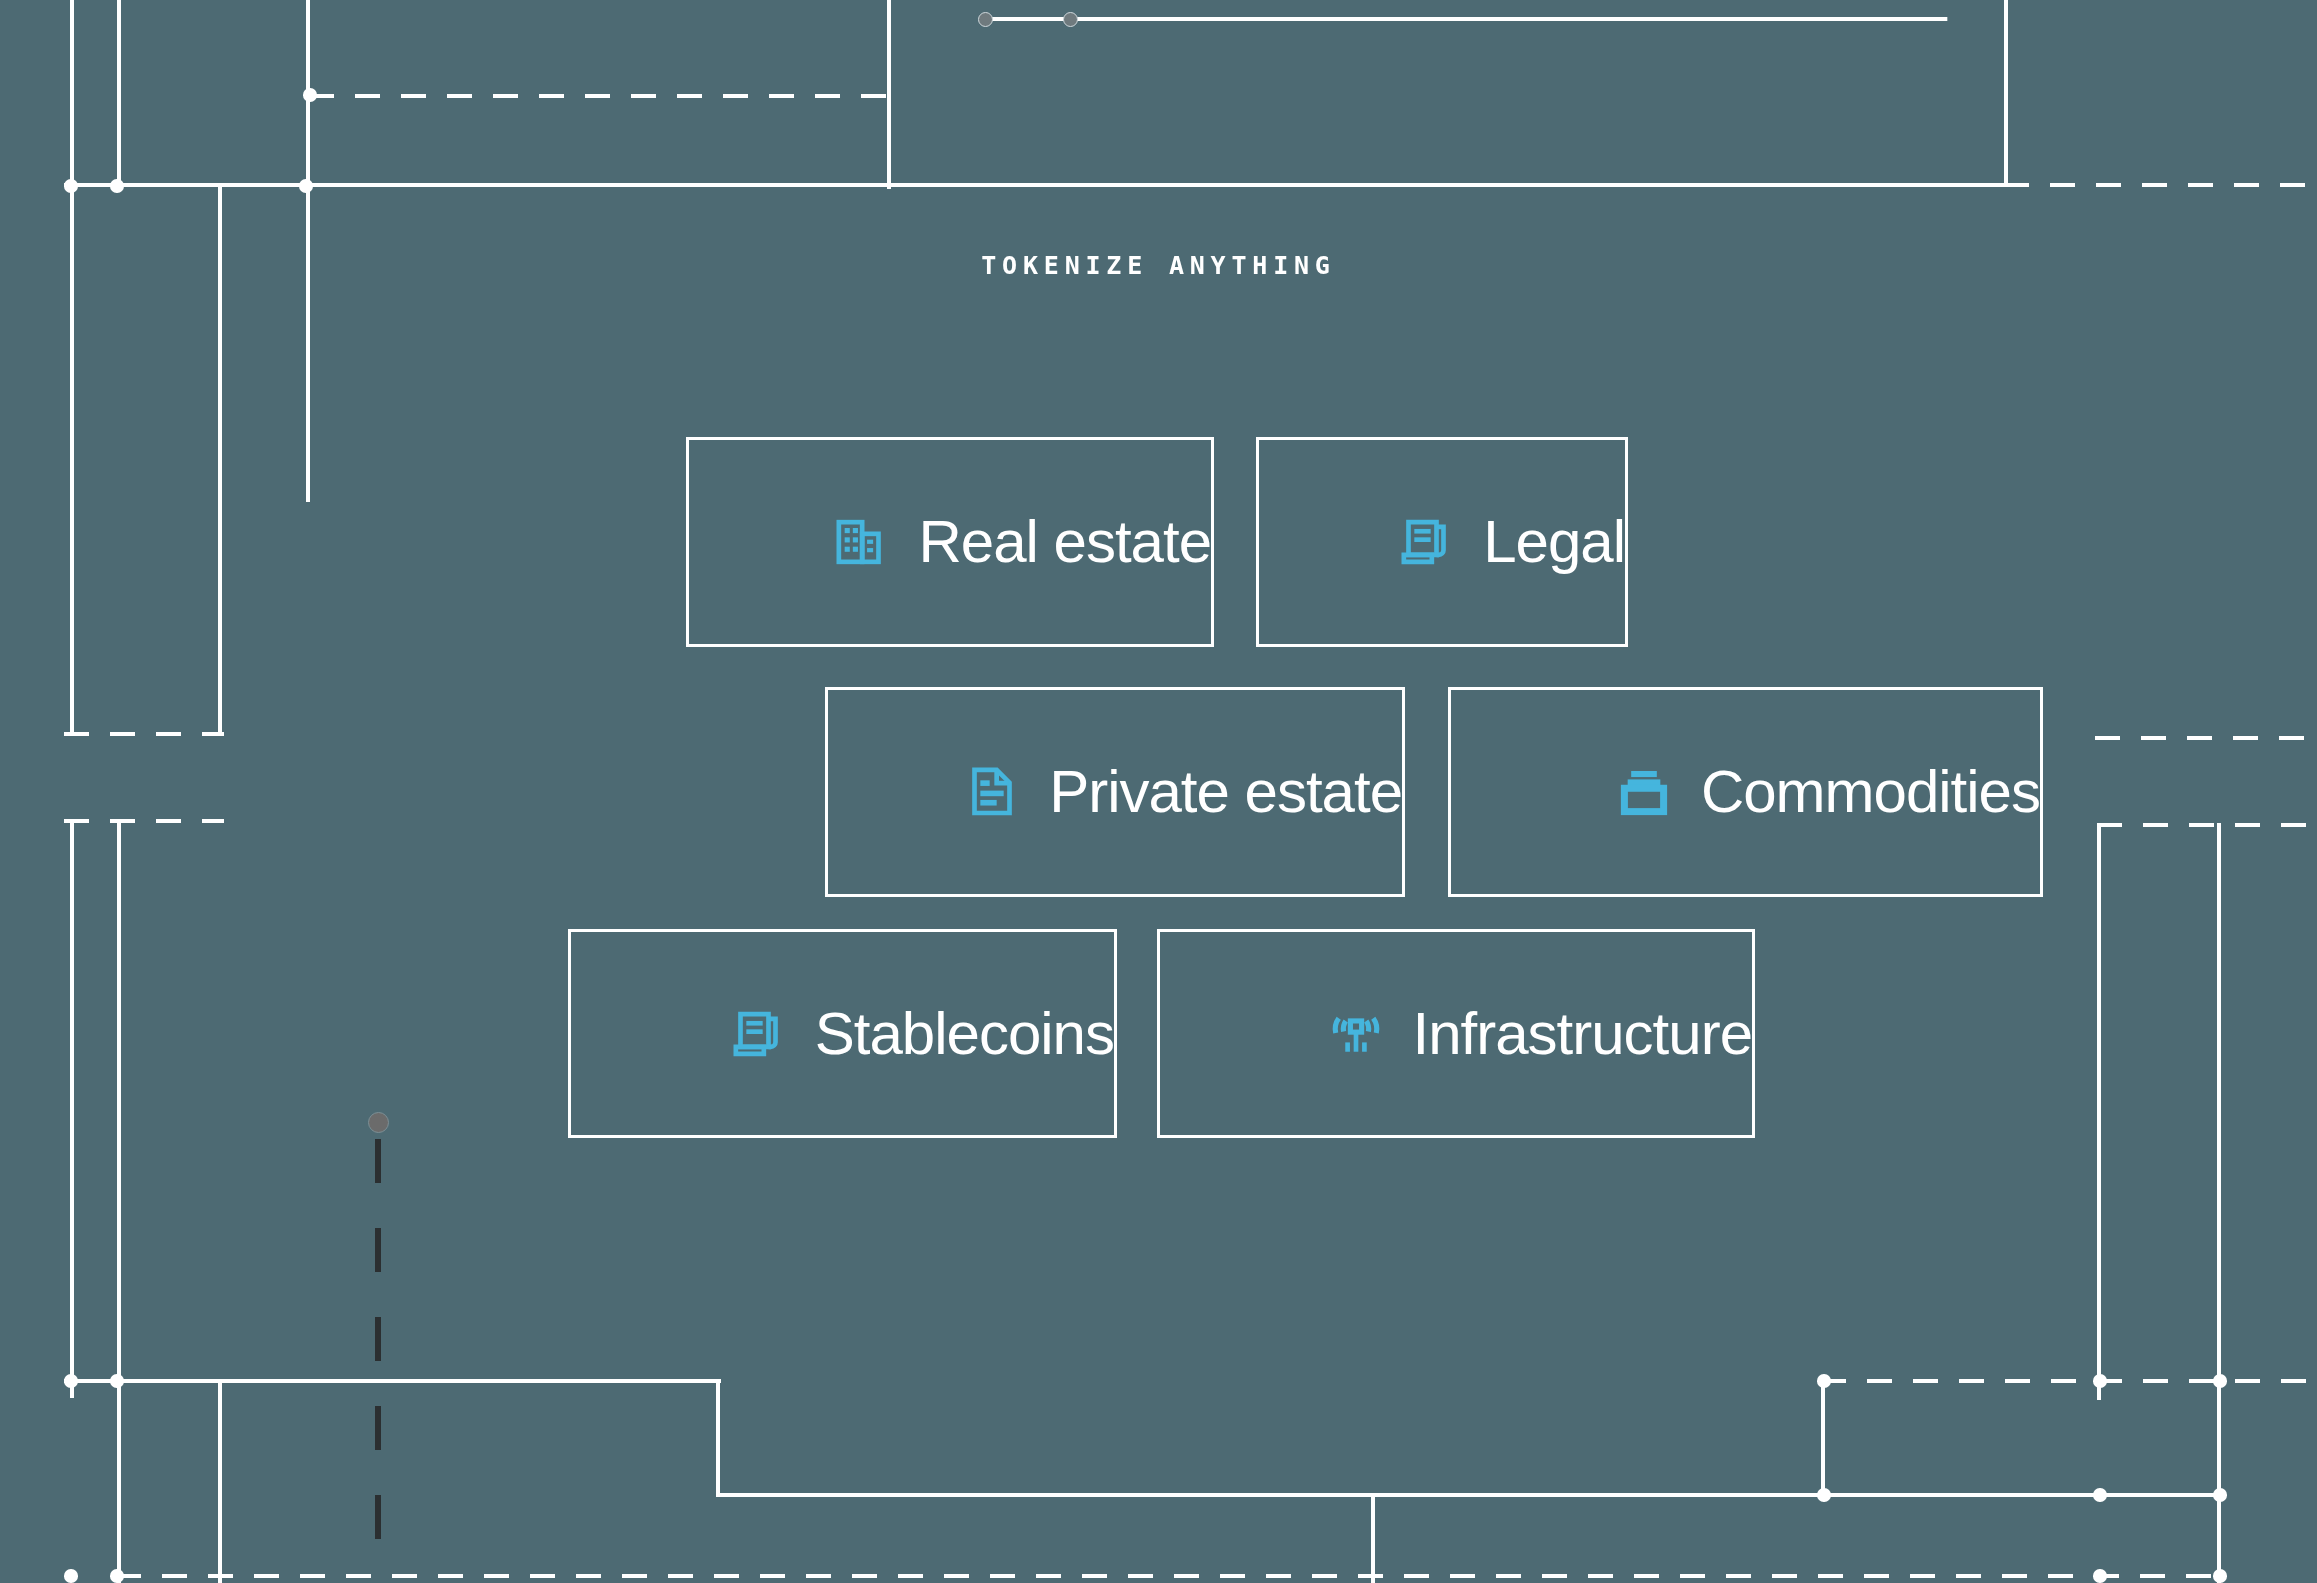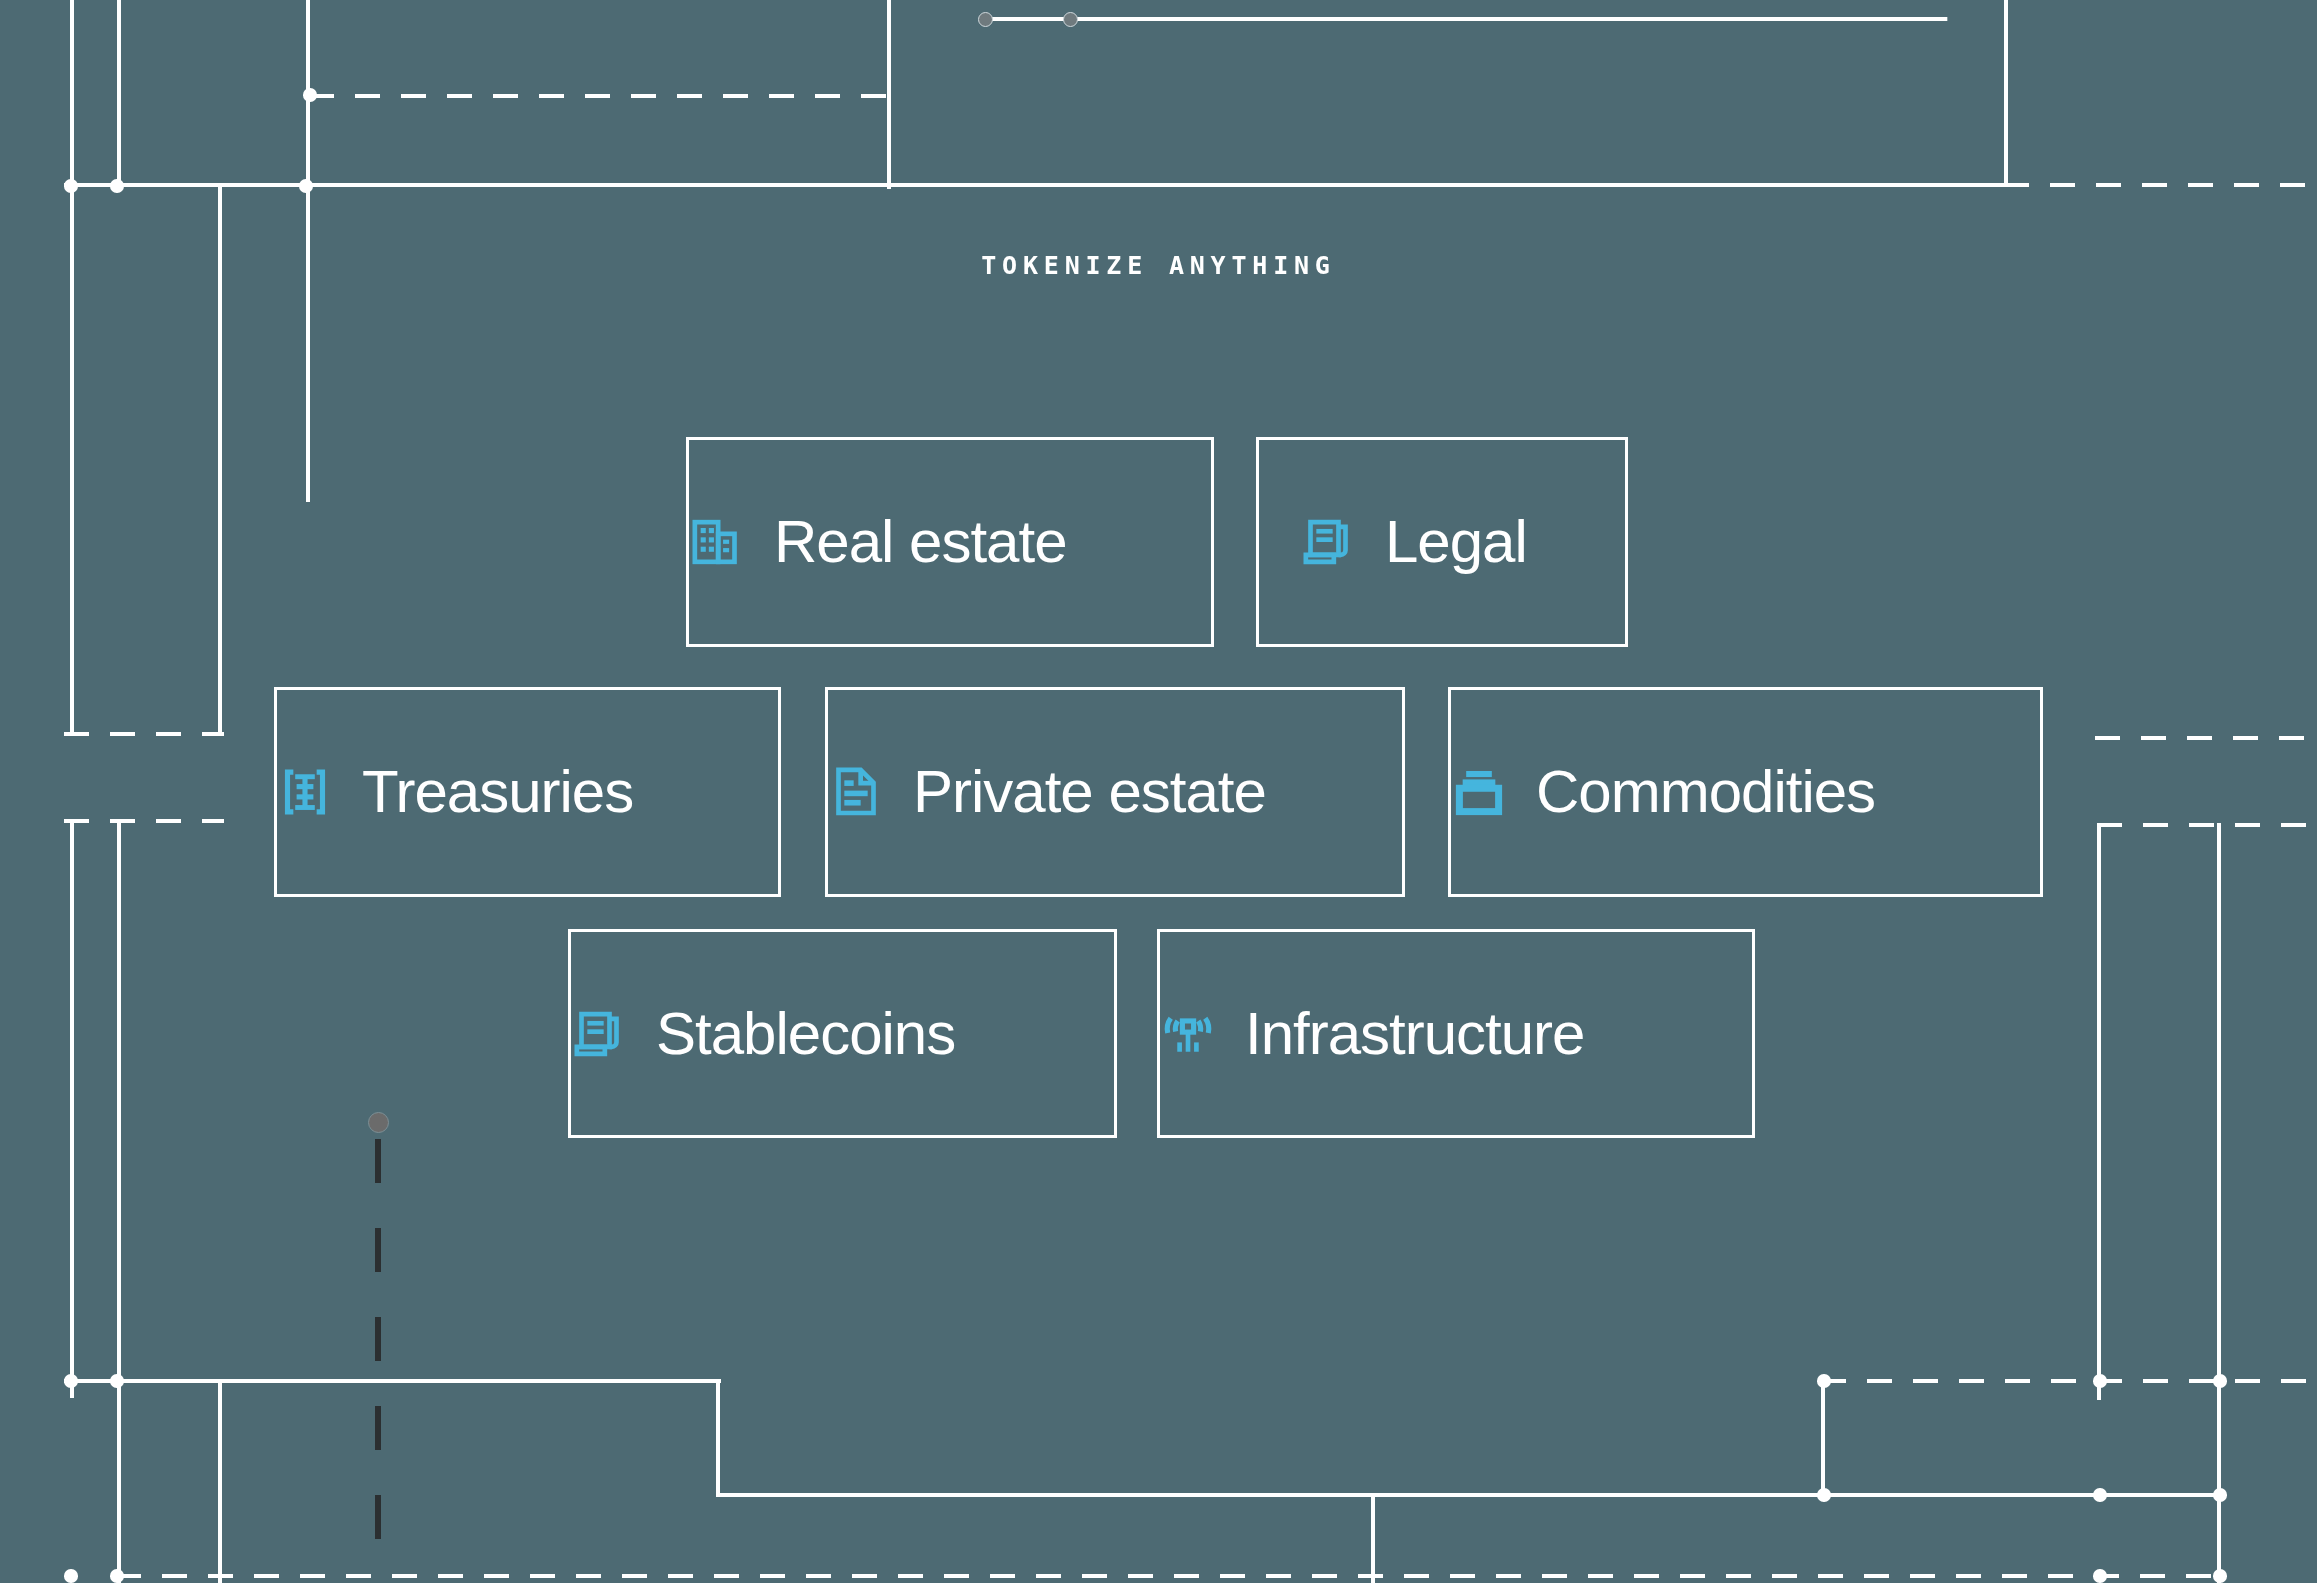--- a/index.html
+++ b/index.html
@@ -51,21 +51,21 @@
     font-family:"DejaVu Sans Mono","Liberation Mono",monospace;
     font-size:25px; font-weight:700; letter-spacing:5.8px;
     color:#ffffff; white-space:nowrap;margin-top:12px;
   }
 
   
   #pills{ position:absolute; left:0; top:0; width:2317px; height:1583px; }
   .pill{
     position:absolute;
     border:3.9px solid #ffffff;
-    display:flex; align-items:center; justify-content:flex-start;
+    display:flex; align-items:center; justify-content:flex-end;
     gap:29px;
     background:transparent;
   }
   .pill .label{
     color:#ffffff;
     font-size:60px;
     font-weight:400;
     letter-spacing:-1px;
     white-space:nowrap;
     line-height:1;
@@ -171,34 +171,20 @@
           <path d="M4.5 3.5h12v14h-12z" stroke="#45b5dd" stroke-width="2"></path>
           <path d="M16.5 5.5h3v10a2 2 0 0 1-2 2h-1" stroke="#45b5dd" stroke-width="2" fill="none"></path>
           <rect x="7" y="6.4" width="7" height="2" fill="#45b5dd"></rect>
           <rect x="7" y="10" width="7" height="2" fill="#45b5dd"></rect>
           <path d="M2.5 17.5h12v3h-12z" stroke="#45b5dd" stroke-width="2"></path>
         </svg>
       </span>
       <span class="label">Legal</span>
     </div>
 
-    <div class="pill" style="left:274px; top:687px; width:507px; height:210px;">
-      <span class="ico">
-        <svg viewBox="0 0 24 24" fill="none">
-          <path d="M7 3.5H4.5v17H7" stroke="#45b5dd" stroke-width="2.2" fill="none"></path>
-          <path d="M17 3.5h2.5v17H17" stroke="#45b5dd" stroke-width="2.2" fill="none"></path>
-          <rect x="7.8" y="4.4" width="8.4" height="2.1" fill="#45b5dd"></rect>
-          <rect x="7.8" y="17.6" width="8.4" height="2.1" fill="#45b5dd"></rect>
-          <rect x="10.9" y="6" width="2.2" height="12" fill="#45b5dd"></rect>
-          <rect x="8.4" y="8.6" width="7.2" height="2.2" fill="#45b5dd"></rect>
-          <rect x="8.4" y="13" width="7.2" height="2.2" fill="#45b5dd"></rect>
-        </svg>
-      </span>
-      <span class="label">Treasuries</span>
-    </div>
 
     <div class="pill" style="left:825px; top:687px; width:580px; height:210px;">
       <span class="ico">
         <svg viewBox="0 0 24 24" fill="none">
           <path d="M4.5 2.5h9.5l5.5 5.5v13h-15z" stroke="#45b5dd" stroke-width="2" fill="none"></path>
           <path d="M14 2.8v5.4h5.2" stroke="#45b5dd" stroke-width="2" fill="none"></path>
           <rect x="7" y="7" width="4" height="2.4" fill="#45b5dd"></rect>
           <rect x="7" y="11.4" width="10" height="2.4" fill="#45b5dd"></rect>
           <rect x="7" y="15.4" width="7" height="2.4" fill="#45b5dd"></rect>
         </svg>

